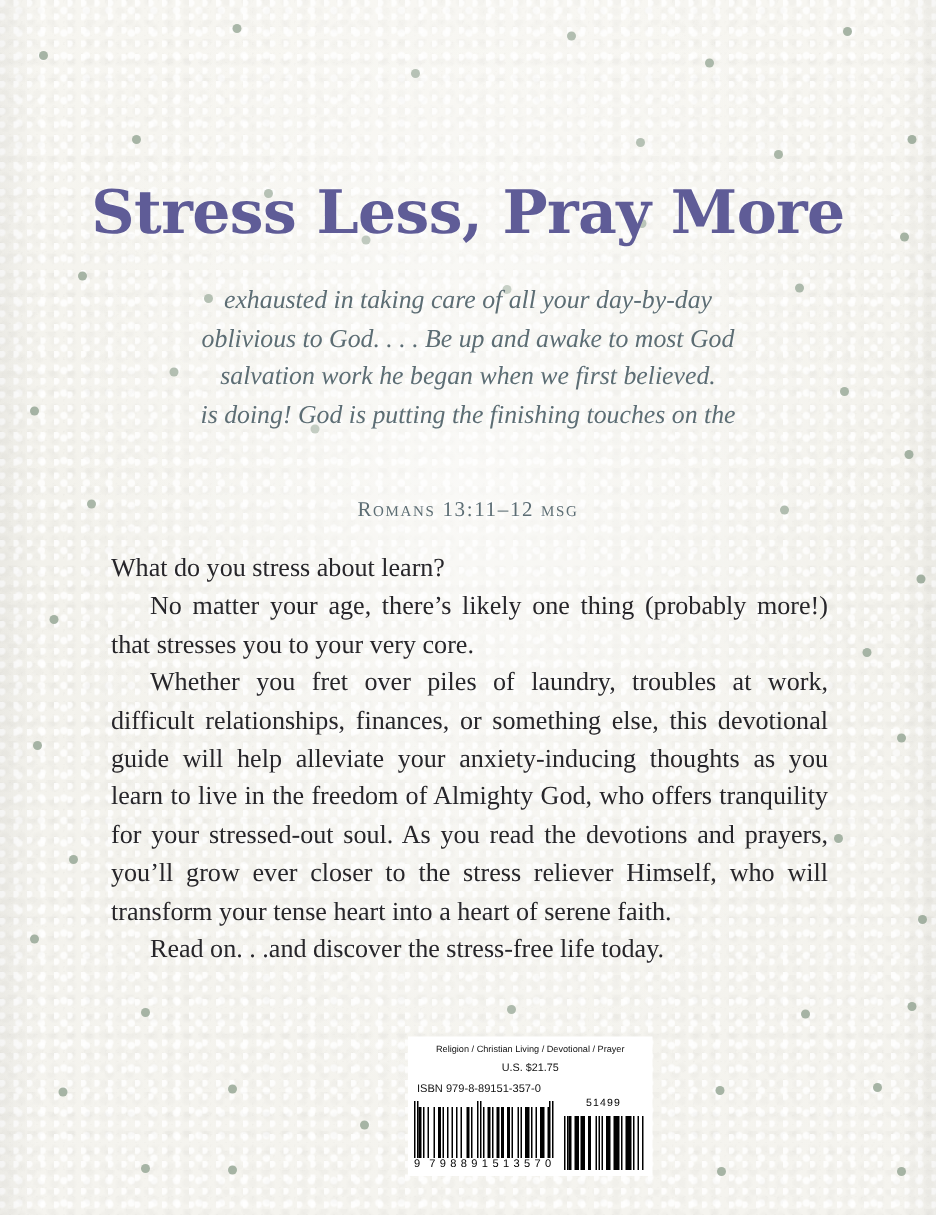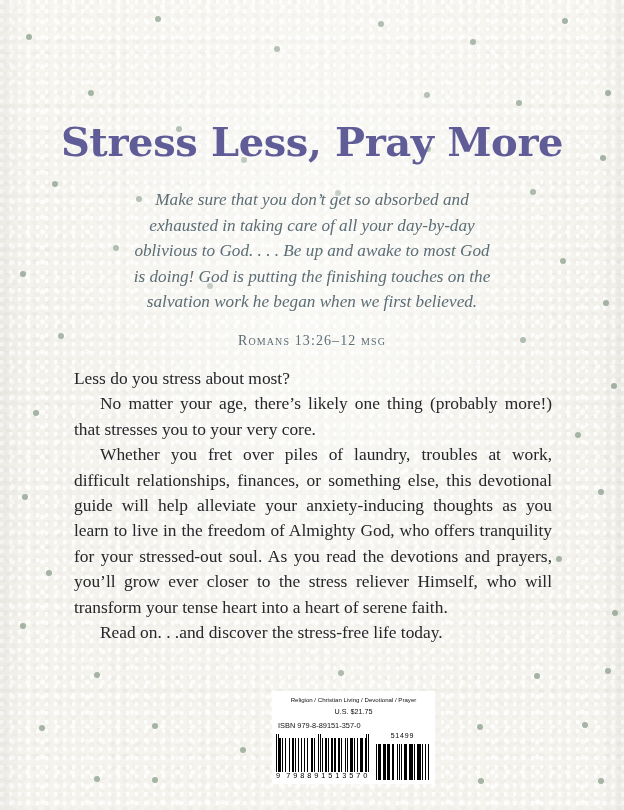--- a/index.html
+++ b/index.html
@@ -258,31 +258,30 @@
       <span class="dot" style="left: 240px; top: 747px; background: rgb(158, 174, 157);"></span>
       <span class="dot" style="left: 605px; top: 668px; background: rgb(158, 174, 157);"></span>
     </div>
   <div id="paper-sheen"></div>
 
   <div id="content">
 
     <div id="title">Stress Less, Pray More</div>
 
     <div id="scripture">
-        <div>Make sure that you don’t get so absorbed and</div>
         <div>exhausted in taking care of all your day-by-day</div>
         <div>oblivious to God. . . . Be up and awake to most God</div>
+        <div>salvation work he began when we first believed.</div>
         <div>is doing! God is putting the finishing touches on the</div>
-        <div>salvation work he began when we first believed.</div>
       </div>
 
-    <div id="scripture-ref">Romans 13:26–12 msg</div>
+    <div id="scripture-ref">Romans 13:11–12 msg</div>
 
     <div id="body-copy">
-        <p class="short">Less do you stress about most?</p>
+        <p class="short">What do you stress about learn?</p>
         <p class="indent">No matter your age, there’s likely one thing (probably more!) that stresses you to your very core.</p>
         <p class="indent">Whether you fret over piles of laundry, troubles at work, difficult relationships, finances, or something else, this devotional guide will help alleviate your anxiety-inducing thoughts as you learn to live in the freedom of Almighty God, who offers tranquility for your stressed-out soul. As you read the devotions and prayers, you’ll grow ever closer to the stress reliever Himself, who will transform your tense heart into a heart of serene faith.</p>
         <p class="indent short">Read on. . .and discover the stress-free life today.</p>
       </div>
 
 
     <div id="barcode-block">
       <div class="bc-line" id="bisac">Religion / Christian Living / Devotional / Prayer</div>
       <div class="bc-line" id="price">U.S. $21.75</div>
       <div class="bc-line" id="isbn-text">ISBN 979-8-89151-357-0</div>

